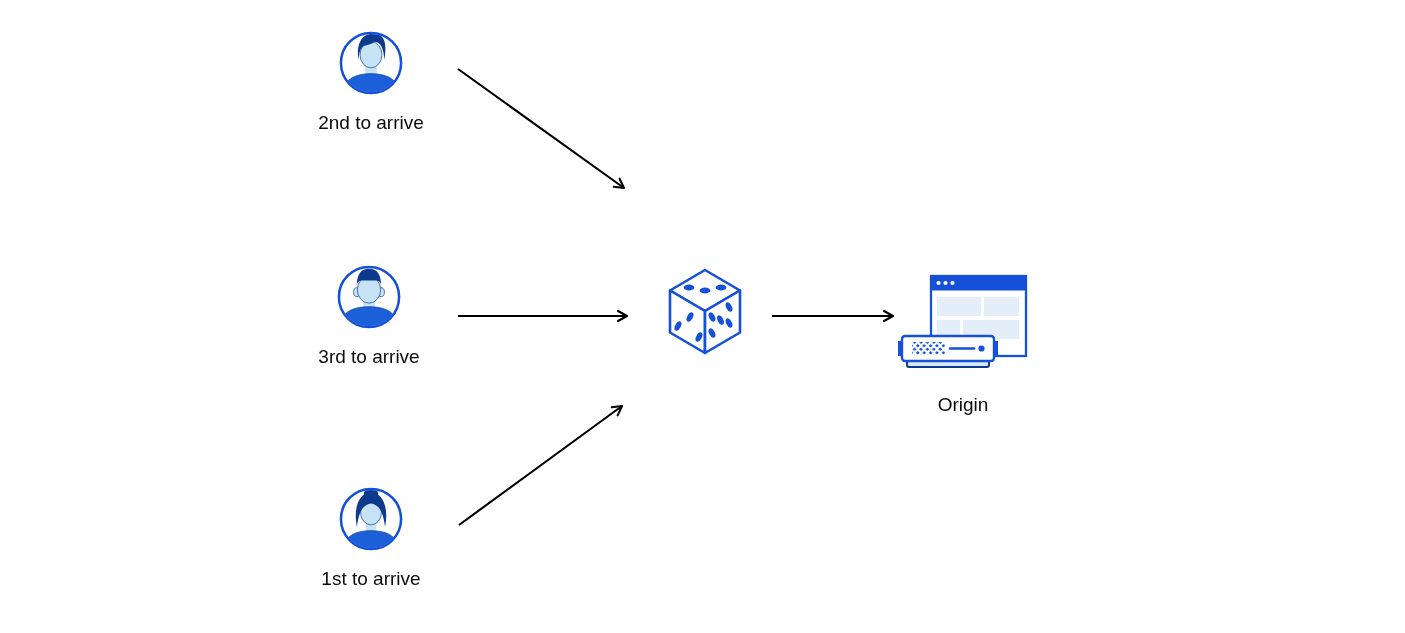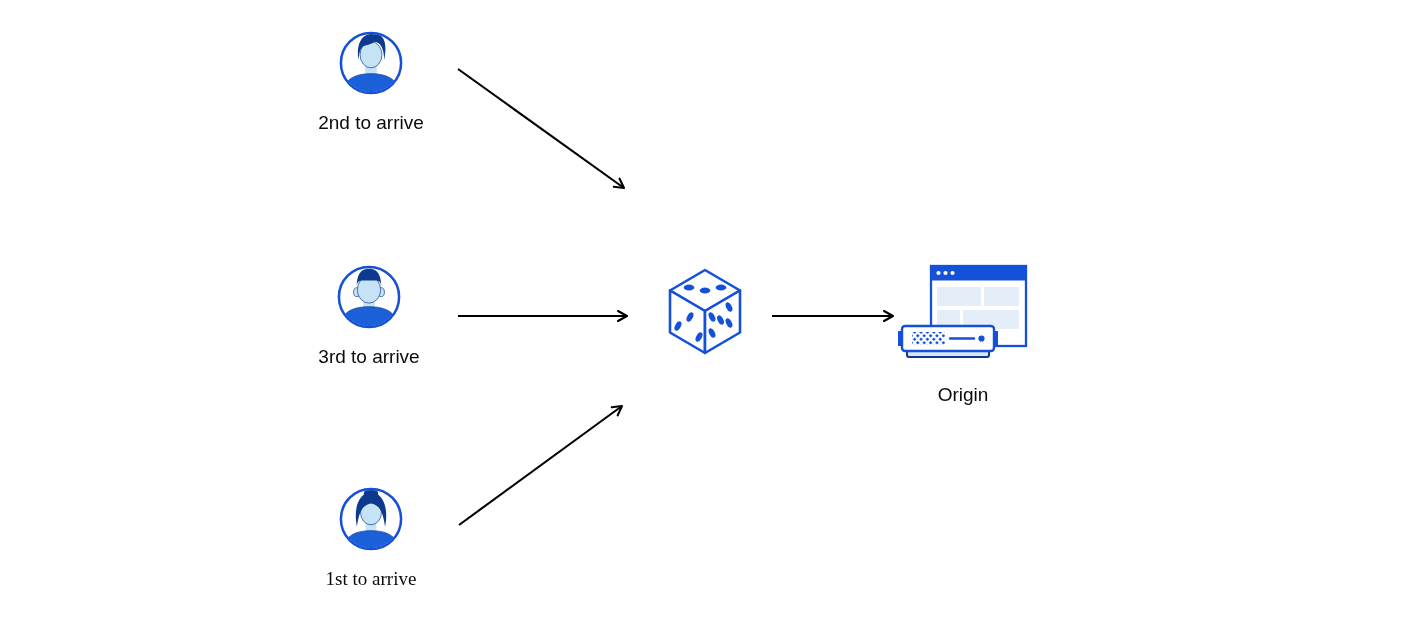--- a/index.html
+++ b/index.html
@@ -84,21 +84,21 @@
           <ellipse class="face-o" cx="34" cy="26.5" rx="12" ry="13.8"></ellipse>
           <path class="hair" d="M21.5,22.5 C21.5,8.5 27.5,4.8 34,4.8 C40.5,4.8 46.5,8.5 46.5,22.5
                                C46.5,19.2 44.5,17 41,17 L27,17 C23.5,17 21.5,19.2 21.5,22.5 Z"></path>
         </g>
         <circle class="ring" cx="34" cy="34" r="31"></circle>
       </svg>
     </span>
     <span class="label">3rd to arrive</span>
   </div>
 
-  <div class="node" style="left:303px;top:486px;width:136px;font-family:Liberation Serif, serif;">
+  <div class="node" style="left:303px;top:486px;width:136px;">
     <span class="avatar">
       <svg width="66" height="66" viewBox="0 0 68 68">
         <defs>
             <clipPath id="ac3">
               <circle cx="34" cy="34" r="30"></circle>
             </clipPath>
           </defs>
         <g clip-path="url(#ac3)">
           <rect class="face" x="28.5" y="37" width="11" height="13"></rect>
           <path class="shirt" d="M4,70 C5,52 17,46 34,46 C51,46 63,52 64,70 Z"></path>
@@ -130,21 +130,21 @@
 
         <ellipse class="pip" cx="47" cy="51" rx="2.8" ry="5" transform="rotate(-26 47 51)"></ellipse>
         <ellipse class="pip" cx="64" cy="41" rx="2.8" ry="5" transform="rotate(-26 64 41)"></ellipse>
         <ellipse class="pip" cx="55.5" cy="54" rx="2.8" ry="5" transform="rotate(-26 55.5 54)"></ellipse>
         <ellipse class="pip" cx="47" cy="67" rx="2.8" ry="5" transform="rotate(-26 47 67)"></ellipse>
         <ellipse class="pip" cx="64" cy="57" rx="2.8" ry="5" transform="rotate(-26 64 57)"></ellipse>
       </svg>
     </span>
   </div>
 
-  <div class="node" style="left:897px;top:264px;width:132px;">
+  <div class="node" style="left:897px;top:274px;width:132px;">
     <span>
       <svg width="132" height="100" viewBox="0 0 132 100">
         <defs>
           <pattern id="diam" width="6.4" height="7" patternUnits="userSpaceOnUse">
             <path class="pip" d="M1.6,0 L3.4,1.75 L1.6,3.5 L-0.2,1.75 Z"></path>
             <path class="pip" d="M4.8,3.5 L6.6,5.25 L4.8,7 L3,5.25 Z"></path>
           </pattern>
         </defs>
 
         <rect x="34" y="2" width="95" height="80" fill="#ffffff" stroke="var(--accent-blue)" stroke-width="2.3"></rect>

